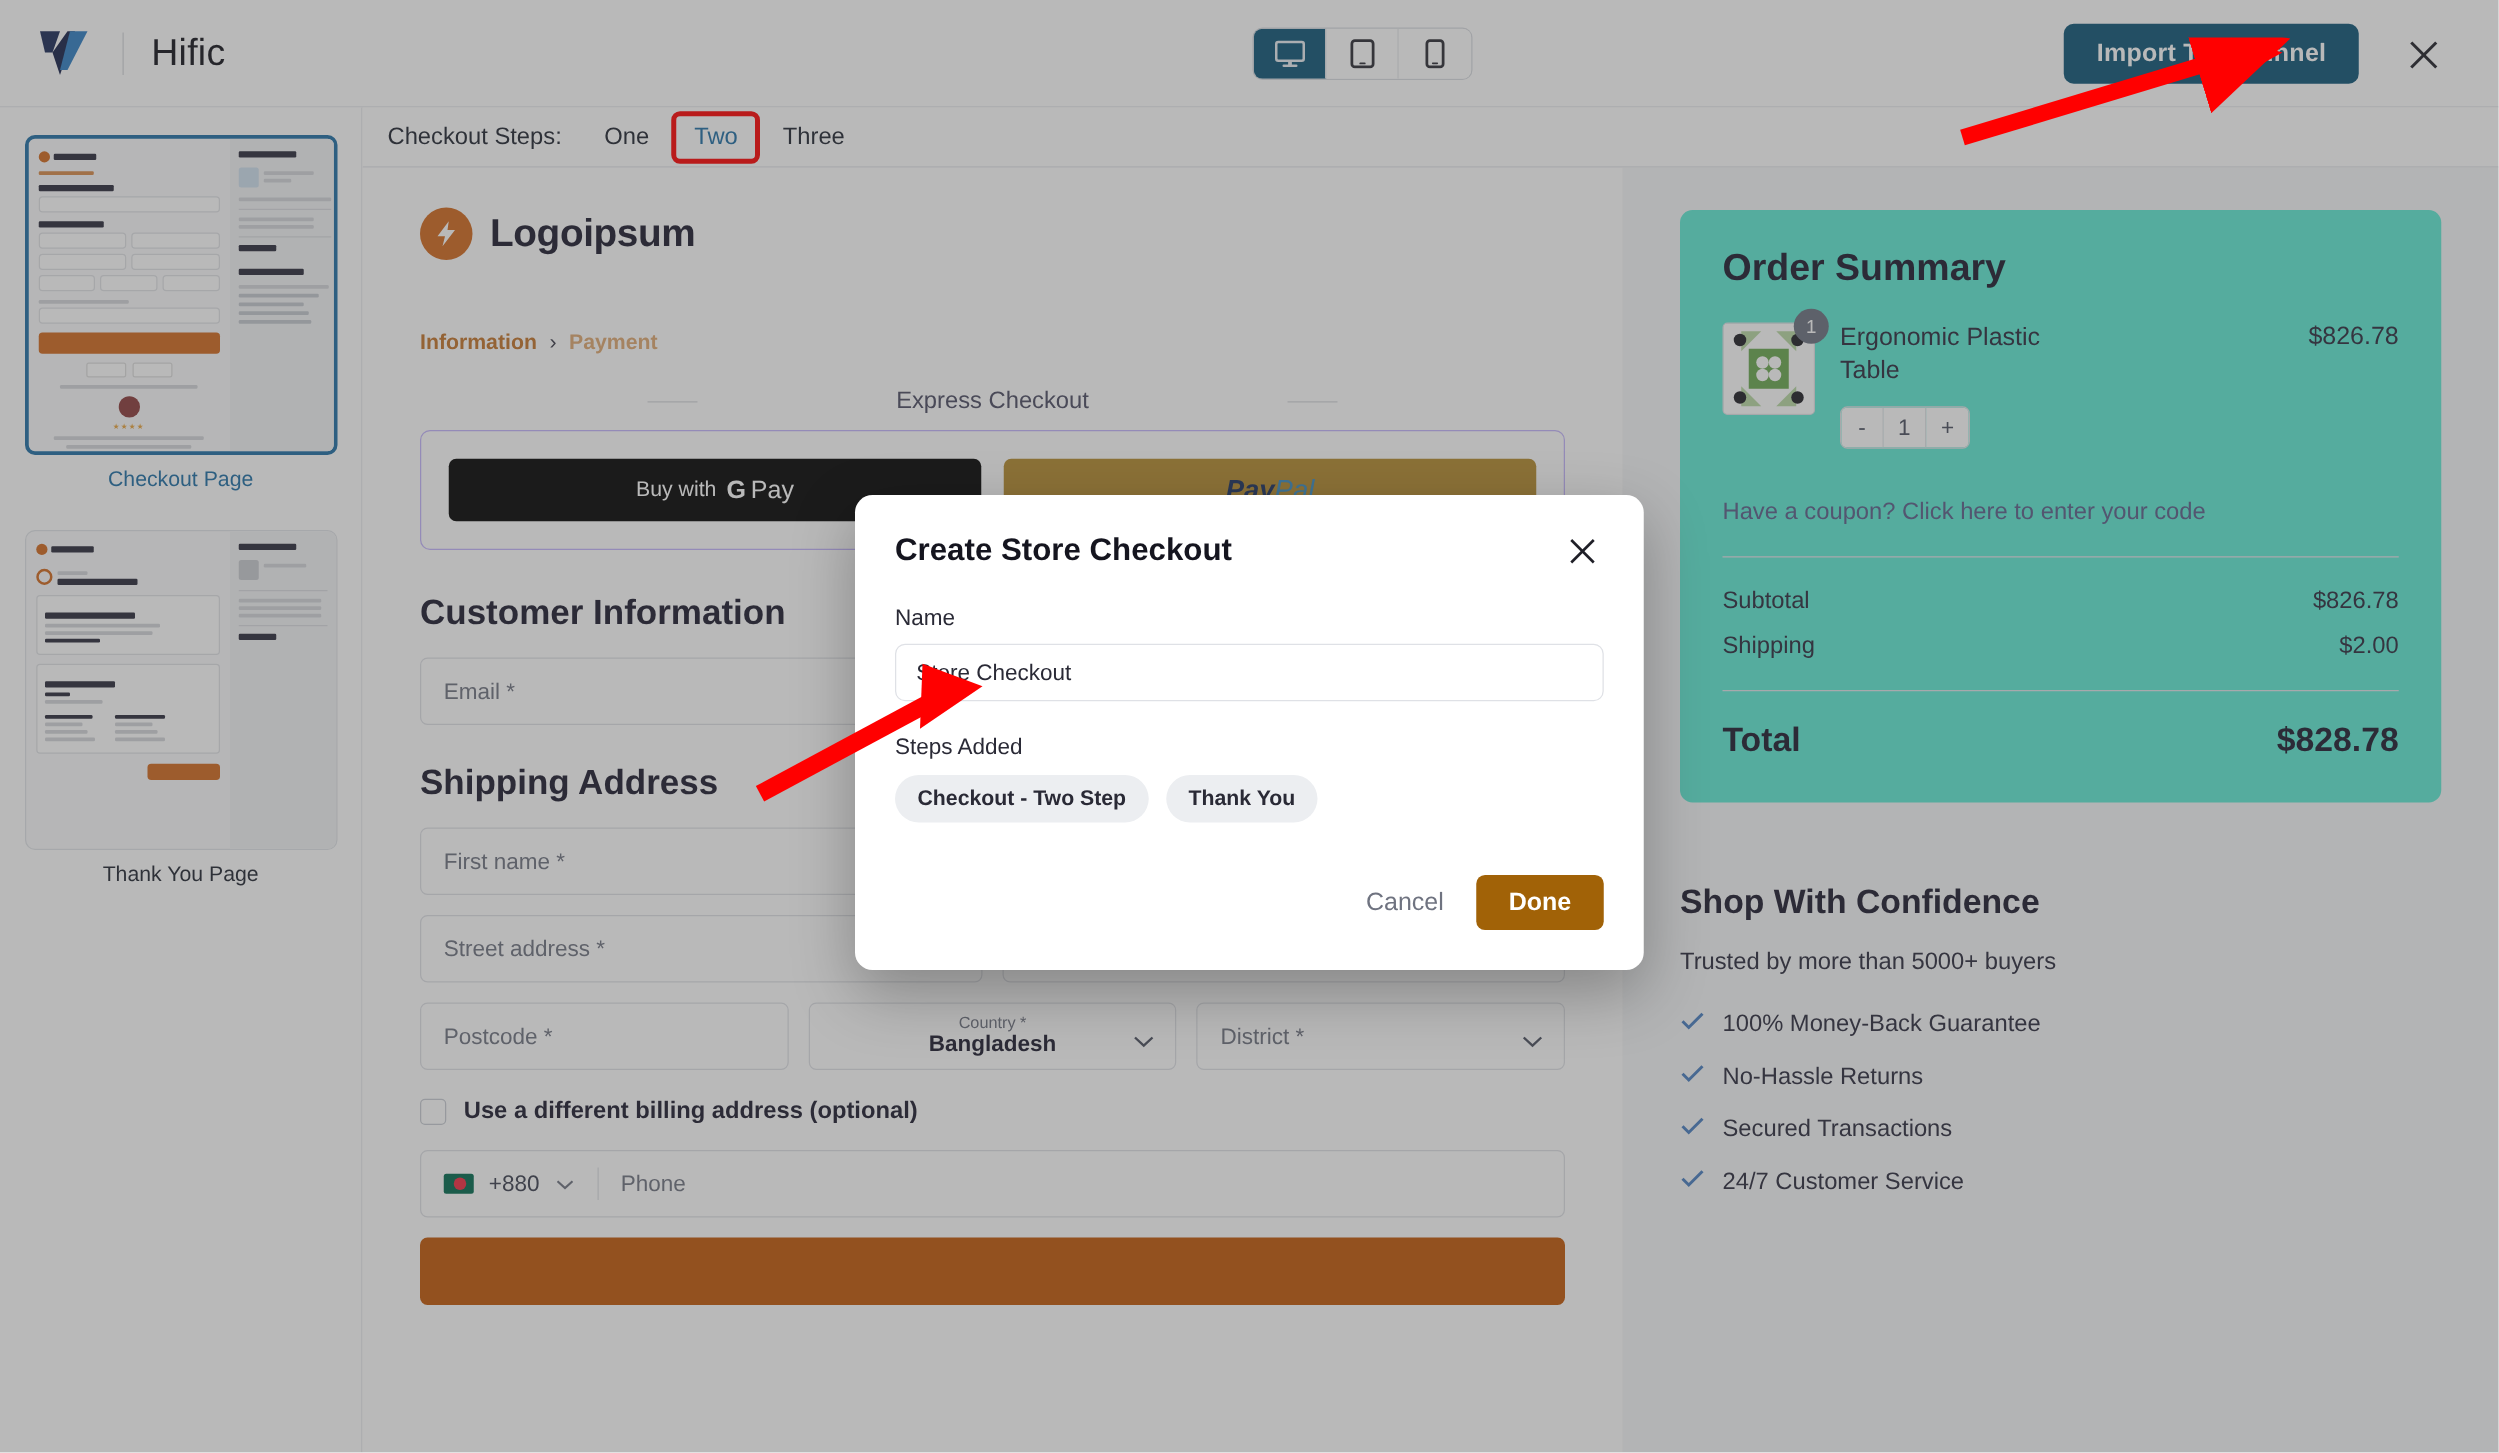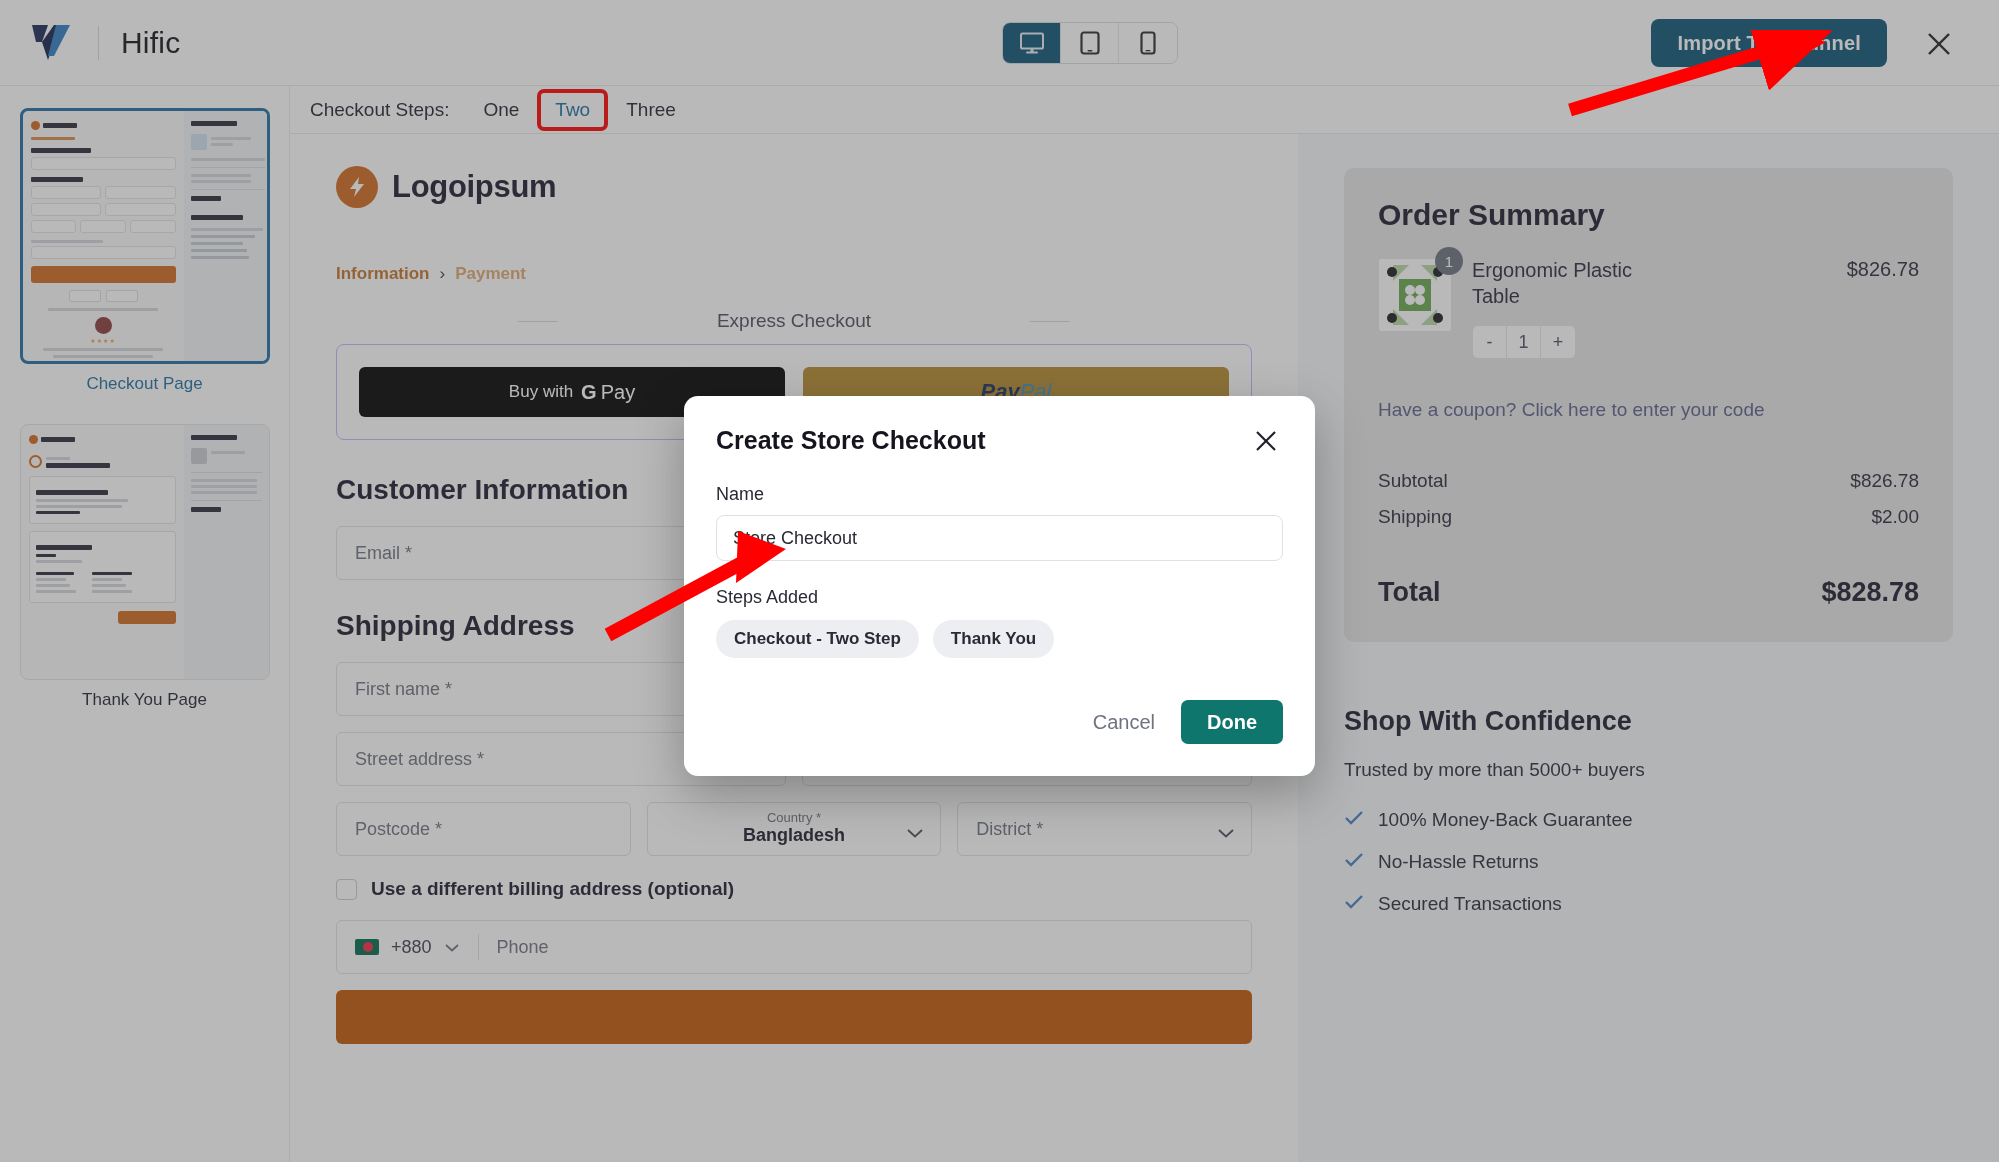--- a/index.html
+++ b/index.html
@@ -167,21 +167,21 @@
   .flag::after { content: ""; position: absolute; left: 8px; top: 3px; width: 10px; height: 10px; border-radius: 50%; background: #f42a41; }
   .phone-code { font-size: 18px; color: #3c4050; }
   .phone-div { width: 1px; height: 26px; background: #dfe1e6; margin: 0 6px; }
   .proceed {
     height: 54px; background: #c25708; border-radius: 6px; margin-top: 14px;
     display: flex; align-items: center; justify-content: center;
     color: #fff; font-size: 19px; font-weight: 700; letter-spacing: 1px; cursor: pointer;
   }
 
   
-  .sum-card { background: #e5e5e5; border-radius: 10px; padding: 30px 34px 34px 34px; }
+  .sum-card { background: #5eead4; border-radius: 10px; padding: 30px 34px 34px 34px; }
   .sum-h { font-size: 30px; font-weight: 700; color: #1c1b2e; margin-bottom: 26px; }
   .prod-row { display: flex; gap: 20px; align-items: flex-start; }
   .prod-thumb-wrap { position: relative; flex: 0 0 74px; }
   .prod-thumb {
     width: 74px; height: 74px; border: 1px solid #e1e4e8; border-radius: 4px; overflow: hidden; background: #fff;
   }
   .qty-badge {
     position: absolute; right: -11px; top: -11px; width: 28px; height: 28px; border-radius: 50%;
     background: #6b7280; color: #fff; font-size: 15px; display: flex; align-items: center; justify-content: center;
   }
@@ -220,21 +220,21 @@
     font-family: "Liberation Sans", sans-serif; outline: none;
   }
   .chips { display: flex; gap: 14px; margin-top: 12px; }
   .chip {
     background: #eceef1; border-radius: 20px; padding: 9px 18px;
     font-size: 17px; color: #2a2a36; font-weight: 700; cursor: pointer;
   }
   .modal-foot { display: flex; align-items: center; justify-content: flex-end; gap: 26px; margin-top: 42px; }
   .btn-cancel { background: none; border: 0; font-size: 20px; color: #6f7380; cursor: pointer; font-family: "Liberation Sans", sans-serif; }
   .btn-done {
-    background: #0f766e; color: #fff; border: 0; border-radius: 7px;
+    background: #a16207; color: #fff; border: 0; border-radius: 7px;
     height: 44px; padding: 0 26px; font-size: 20px; font-weight: 700;
     cursor: pointer; font-family: "Liberation Sans", sans-serif;
   }
 
   
   .anno { position: absolute; z-index: 60; pointer-events: none; }
 </style>
 </head>
 <body>
 
@@ -604,20 +604,26 @@
                 <polyline points="2,8 7,13 18,2" fill="none" stroke="#4a7fc1" stroke-width="2.4"></polyline>
               </svg></span>
           <span>No-Hassle Returns</span>
         </div>
         <div class="conf-item">
           <span><svg width="20" height="16" viewBox="0 0 20 16">
                 <polyline points="2,8 7,13 18,2" fill="none" stroke="#4a7fc1" stroke-width="2.4"></polyline>
               </svg></span>
           <span>Secured Transactions</span>
         </div>
+        <div class="conf-item">
+          <span><svg width="20" height="16" viewBox="0 0 20 16">
+                <polyline points="2,8 7,13 18,2" fill="none" stroke="#4a7fc1" stroke-width="2.4"></polyline>
+              </svg></span>
+          <span>24/7 Customer Service</span>
+        </div>
       </div>
     </div>
   </div>
 
   <div class="scrim"></div>
 
   <div class="modal">
     <div class="modal-head">
       <div class="modal-title">Create Store Checkout</div>
       <div class="modal-x">

